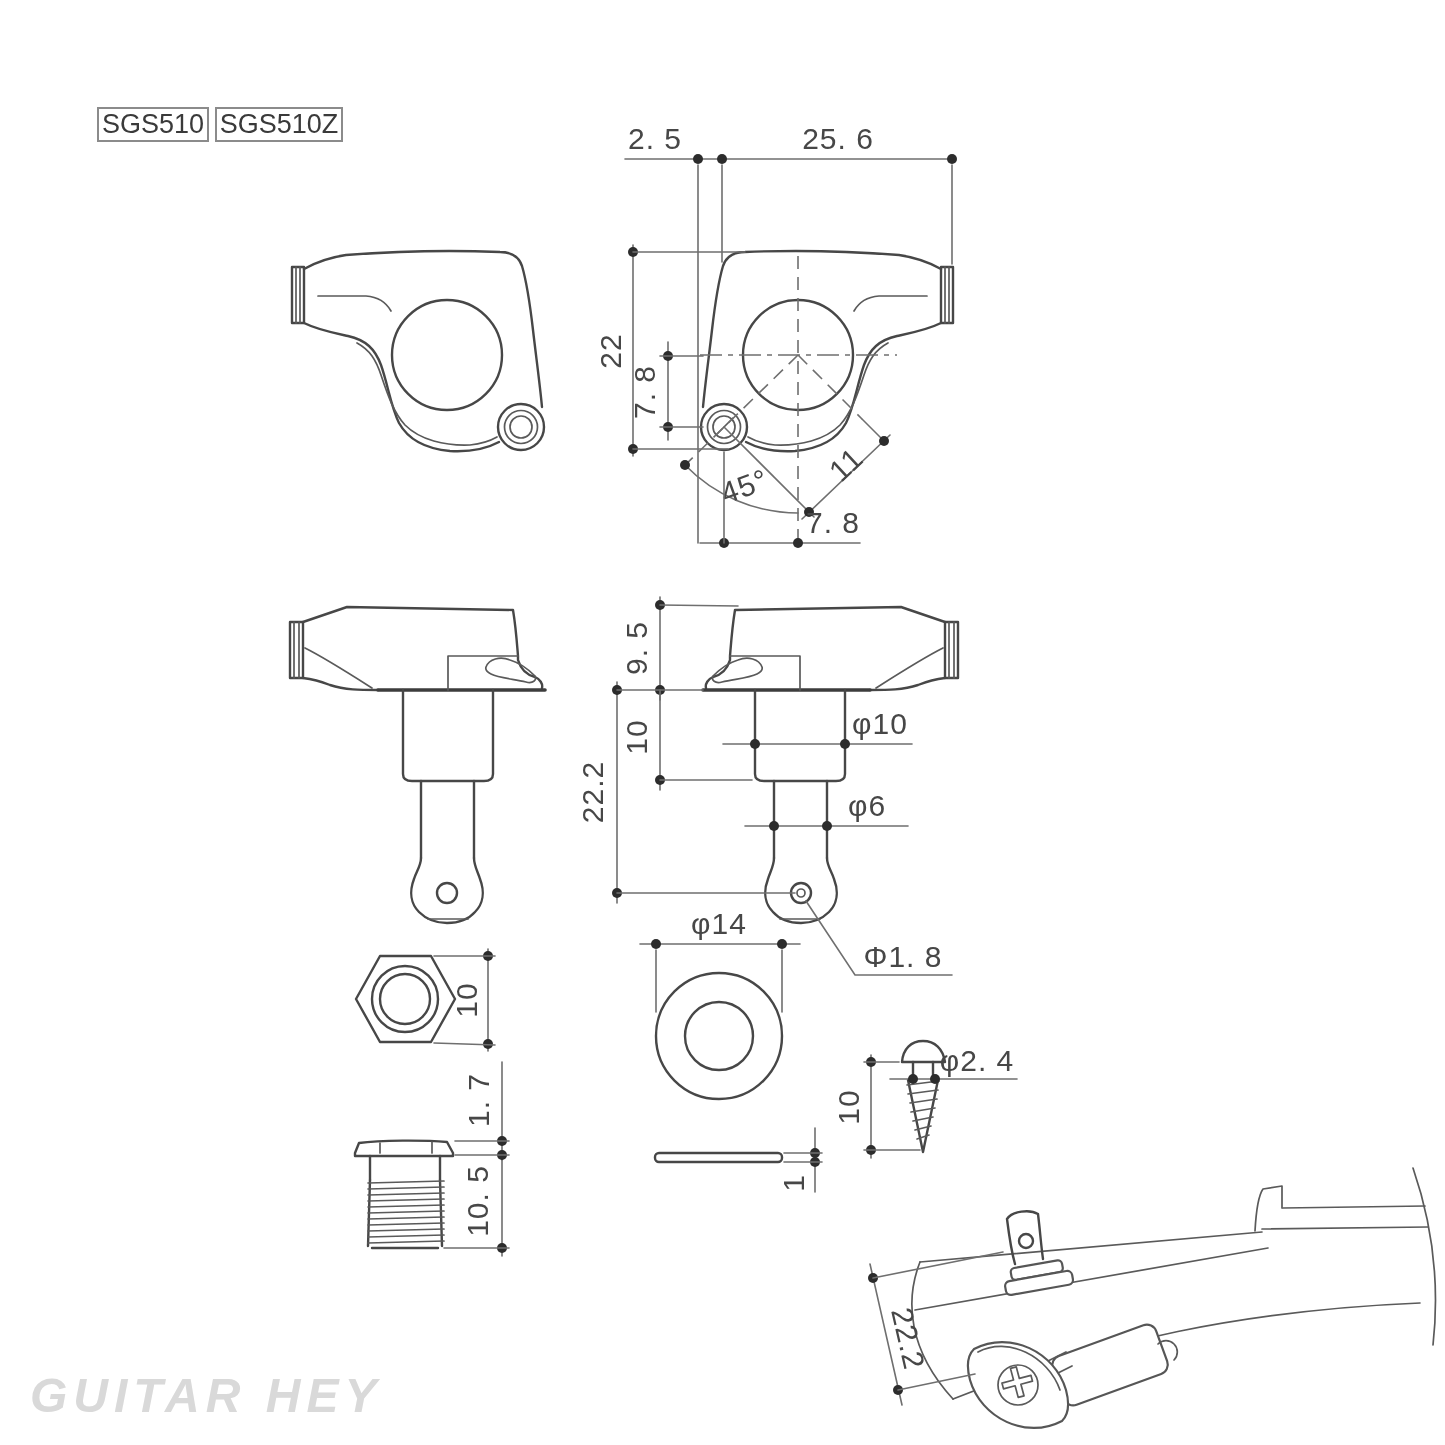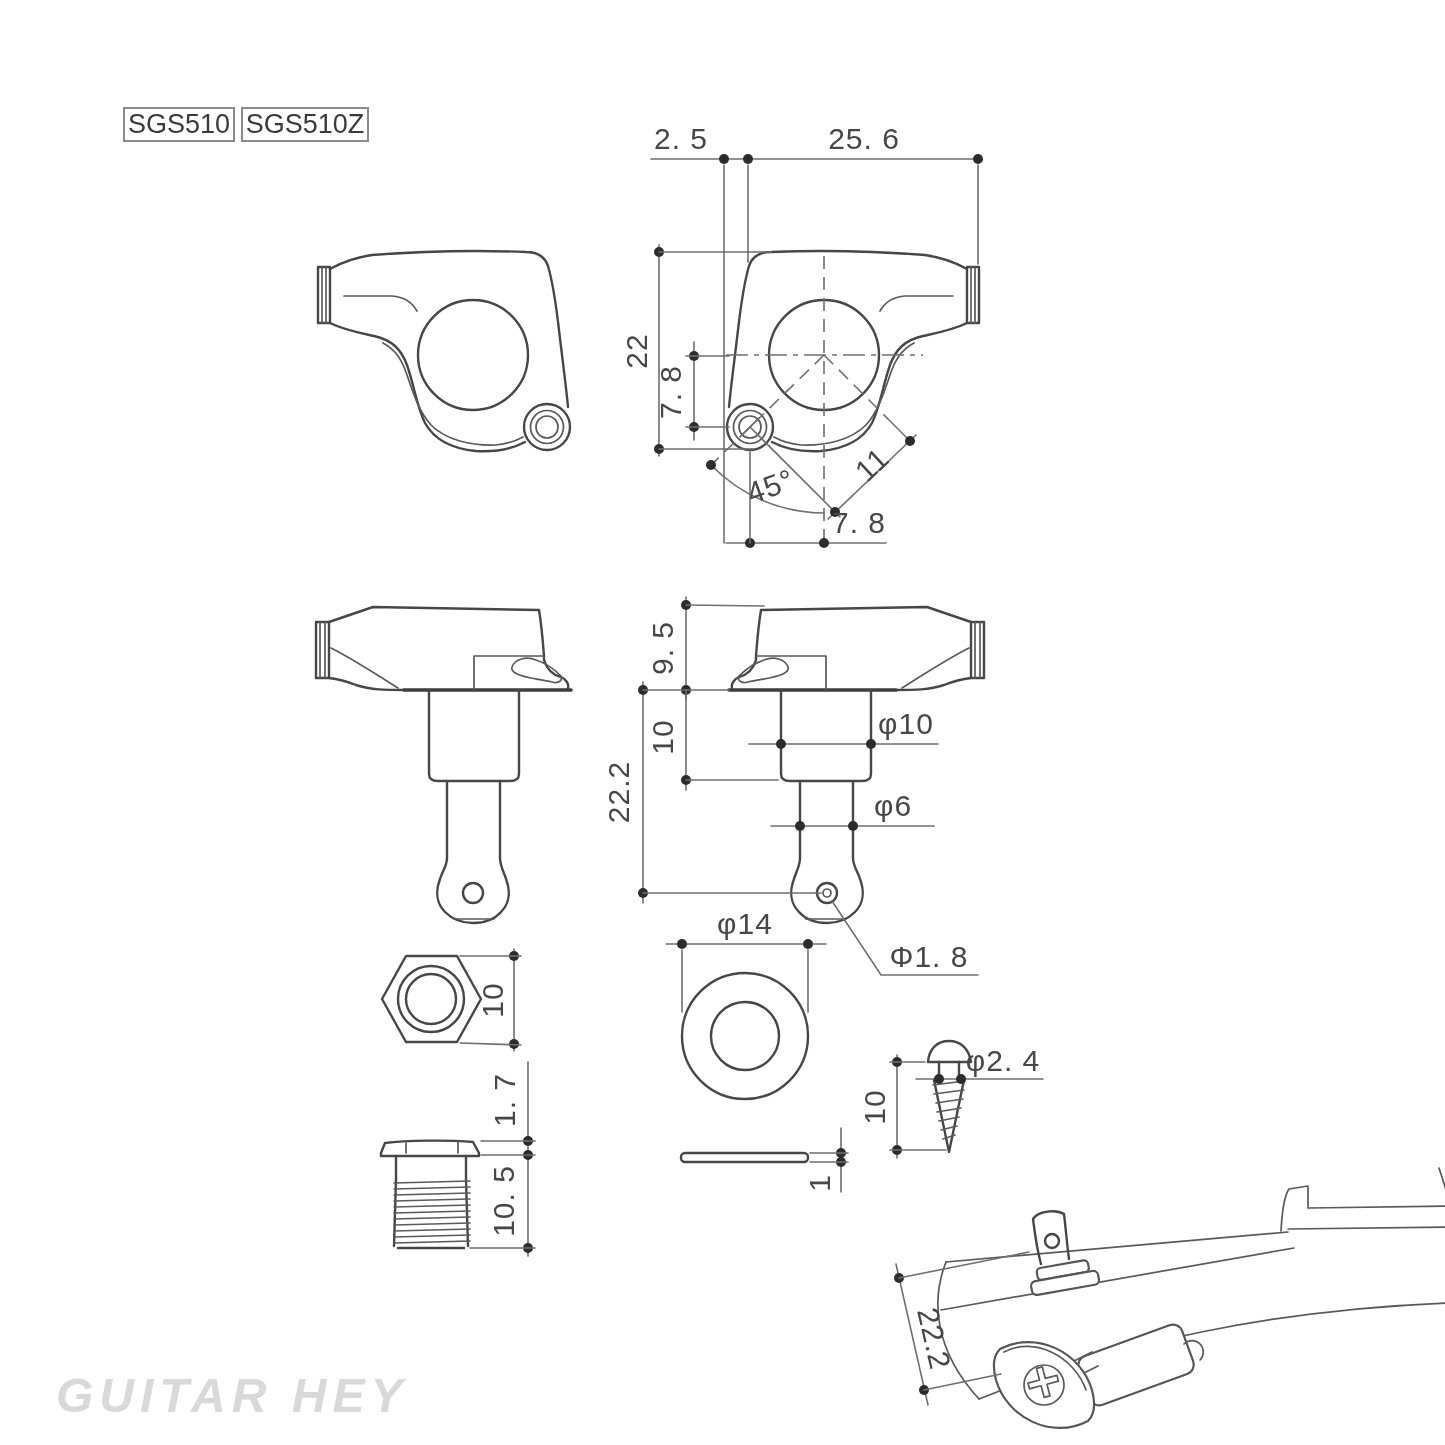--- a/index.html
+++ b/index.html
@@ -1,16 +1,16 @@
 <!DOCTYPE html>
 <html><head>
 <meta charset="utf-8">
 <style>
   html,body { margin:0; padding:0; background:#ffffff; }
-  .stage { width:1212px; height:1445px; position:relative; background:#fff;padding-left:26px; }
+  .stage { width:1212px; height:1445px; position:relative; background:#fff; }
   svg { display:block; }
   .outline { fill:none; stroke:#474747; stroke-width:2.4; stroke-linecap:round; stroke-linejoin:round; }
   .thick   { fill:none; stroke:#3d3d3d; stroke-width:3.6; stroke-linecap:round; }
   .thin    { fill:none; stroke:#5a5a5a; stroke-width:1.7; stroke-linecap:round; stroke-linejoin:round; }
   .dimline { fill:none; stroke:#6f6f6f; stroke-width:1.6; stroke-linecap:round; }
   .cdash   { fill:none; stroke:#6f6f6f; stroke-width:1.6; stroke-dasharray:22 6 5 6; }
   .ddash   { fill:none; stroke:#6f6f6f; stroke-width:1.6; stroke-dasharray:13 8; }
   .dot     { fill:#2c2c2c; stroke:none; }
   .whitep  { fill:#ffffff; stroke:#565656; stroke-width:2.2; stroke-linejoin:round; }
   .dim-text { font-family:"Liberation Sans", sans-serif; font-size:30px; fill:#474747; letter-spacing:1px; }

